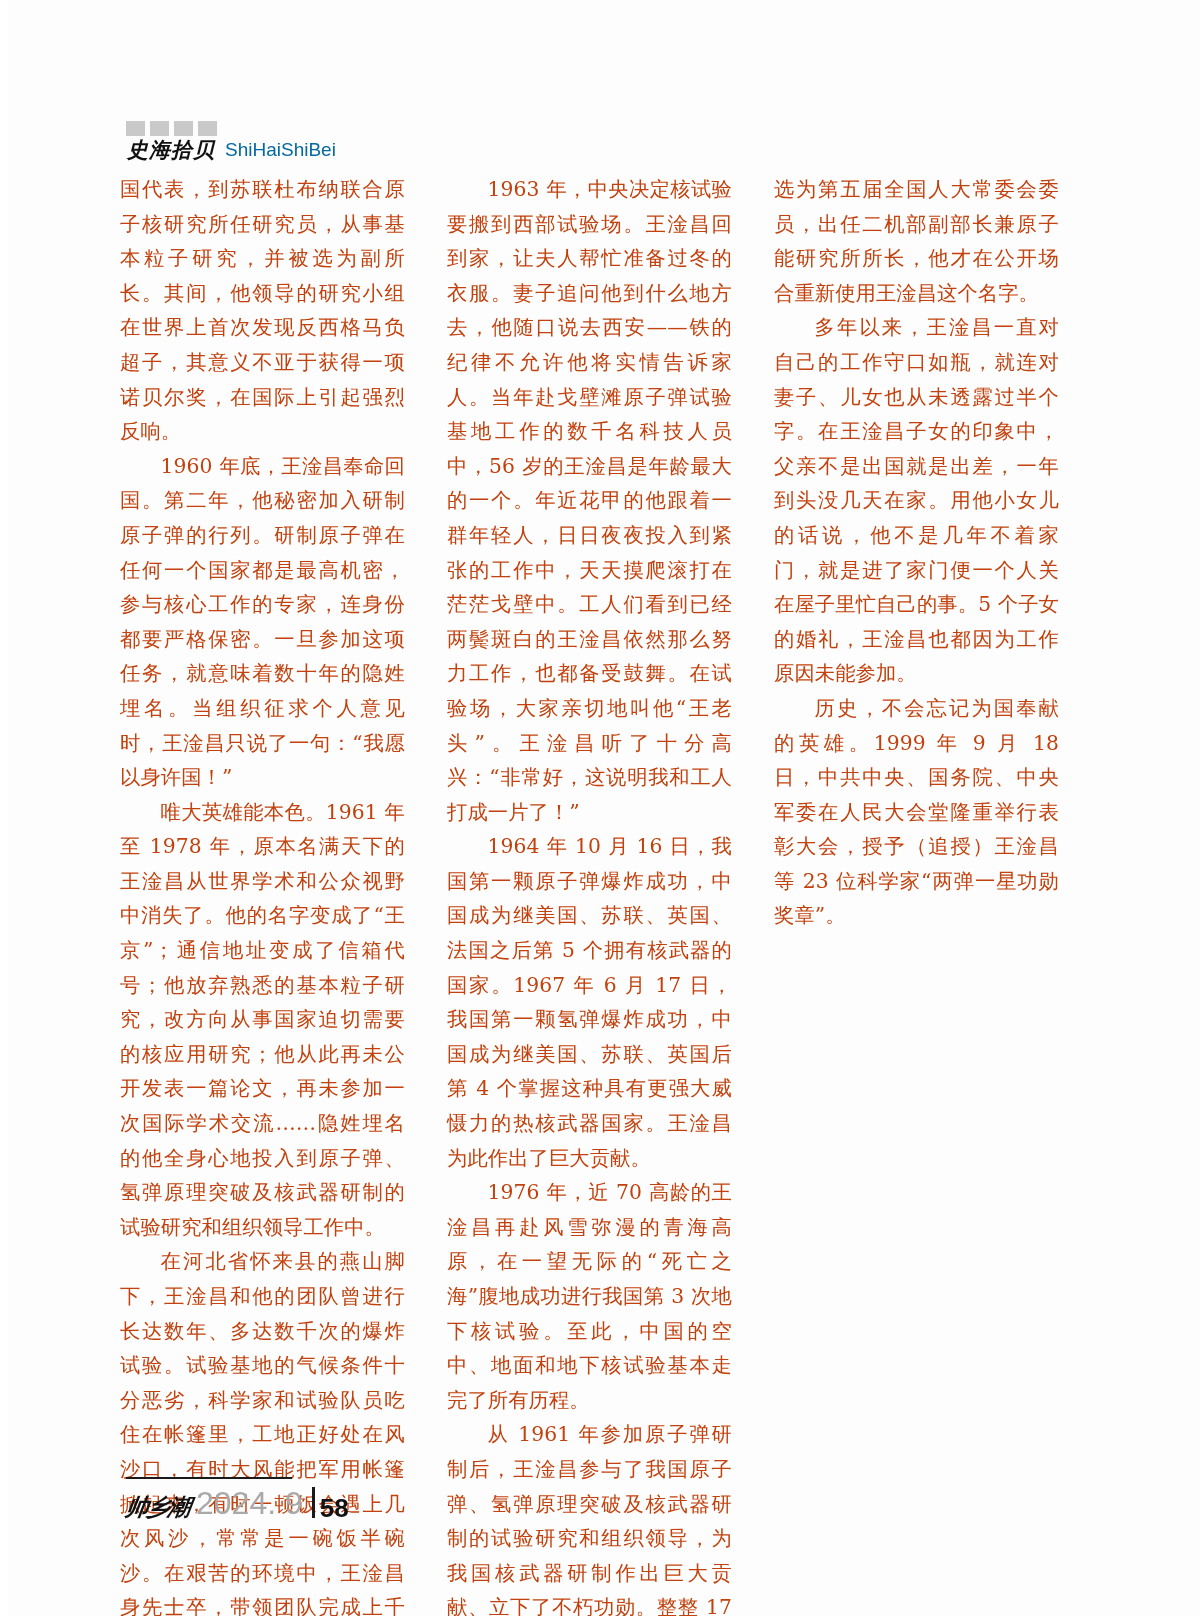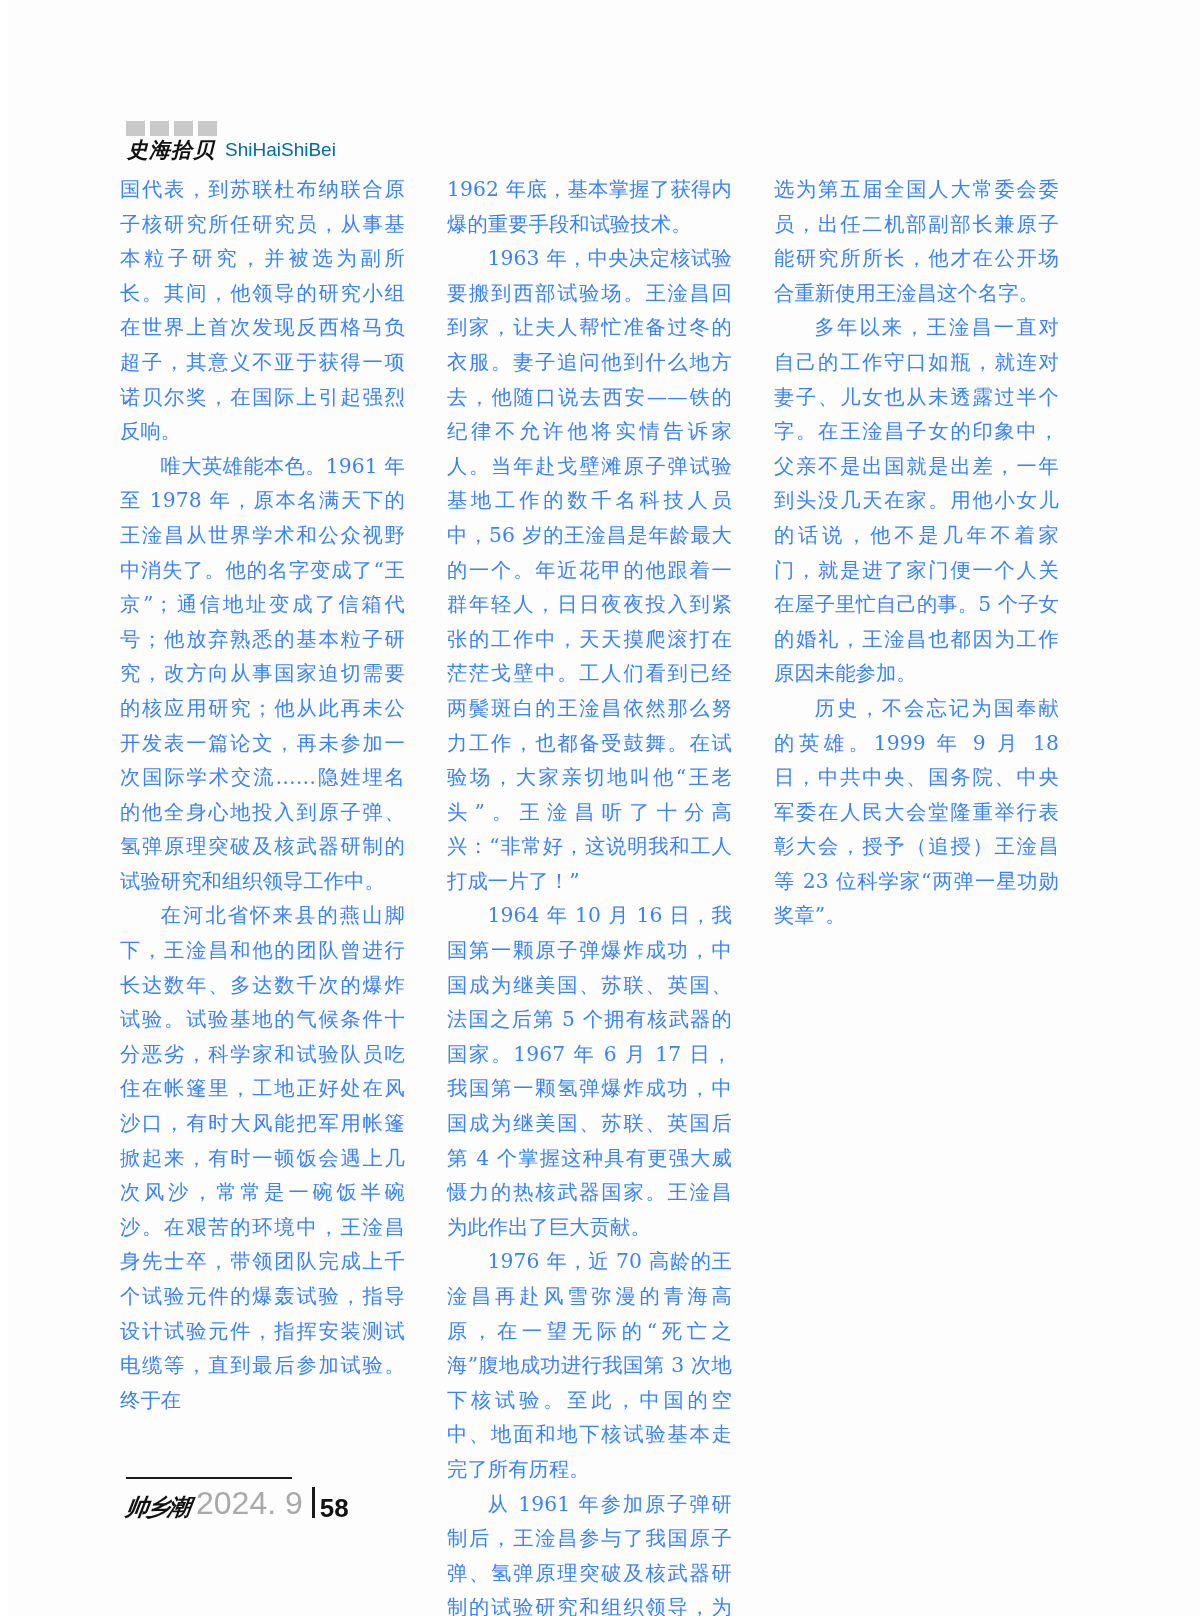--- a/index.html
+++ b/index.html
@@ -85,21 +85,21 @@
   .col:last-child { margin-right: 0; }
 
   .col p {
     margin: 0;
     font-size: 20.3px;
     line-height: 34.6px;
     text-align: justify;
     text-align-last: left;
     text-justify: inter-ideograph;
     letter-spacing: 0.1px;
-    color: #3b82f6;
+    color: #c2410c;
     font-family: "DejaVu Serif", "Liberation Serif", serif;
   }
   .col p.indent { text-indent: 2em; }
 
   
   .footer {
     position: absolute;
     left: 118px;
     top: 1477px;
     display: flex;
@@ -169,26 +169,26 @@
         <span></span>
     </div>
     <div class="rh-cn">史海拾贝</div>
     <div class="rh-py">ShiHaiShiBei</div>
   </div>
 
   <div class="columns">
 
     <div class="col">
       <p>国代表，到苏联杜布纳联合原子核研究所任研究员，从事基本粒子研究，并被选为副所长。其间，他领导的研究小组在世界上首次发现反西格马负超子，其意义不亚于获得一项诺贝尔奖，在国际上引起强烈反响。</p>
+      <p class="indent">1960 年底，王淦昌奉命回国。第二年，他秘密加入研制原子弹的行列。研制原子弹在任何一个国家都是最高机密，参与核心工作的专家，连身份都要严格保密。一旦参加这项任务，就意味着数十年的隐姓埋名。当组织征求个人意见时，王淦昌只说了一句：“我愿以身许国！”</p>
       <p class="indent">唯大英雄能本色。1961 年至 1978 年，原本名满天下的王淦昌从世界学术和公众视野中消失了。他的名字变成了“王京”；通信地址变成了信箱代号；他放弃熟悉的基本粒子研究，改方向从事国家迫切需要的核应用研究；他从此再未公开发表一篇论文，再未参加一次国际学术交流……隐姓埋名的他全身心地投入到原子弹、氢弹原理突破及核武器研制的试验研究和组织领导工作中。</p>
       <p class="indent">在河北省怀来县的燕山脚下，王淦昌和他的团队曾进行长达数年、多达数千次的爆炸试验。试验基地的气候条件十分恶劣，科学家和试验队员吃住在帐篷里，工地正好处在风沙口，有时大风能把军用帐篷掀起来，有时一顿饭会遇上几次风沙，常常是一碗饭半碗沙。在艰苦的环境中，王淦昌身先士卒，带领团队完成上千个试验元件的爆轰试验，指导设计试验元件，指挥安装测试电缆等，直到最后参加试验。终于在</p>
     </div>
 
     <div class="col">
-      <p>1962 年底，基本掌握了获得内爆的重要手段和试验技术。</p>
       <p class="indent">1963 年，中央决定核试验要搬到西部试验场。王淦昌回到家，让夫人帮忙准备过冬的衣服。妻子追问他到什么地方去，他随口说去西安——铁的纪律不允许他将实情告诉家人。当年赴戈壁滩原子弹试验基地工作的数千名科技人员中，56 岁的王淦昌是年龄最大的一个。年近花甲的他跟着一群年轻人，日日夜夜投入到紧张的工作中，天天摸爬滚打在茫茫戈壁中。工人们看到已经两鬓斑白的王淦昌依然那么努力工作，也都备受鼓舞。在试验场，大家亲切地叫他“王老头”。王淦昌听了十分高兴：“非常好，这说明我和工人打成一片了！”</p>
       <p class="indent">1964 年 10 月 16 日，我国第一颗原子弹爆炸成功，中国成为继美国、苏联、英国、法国之后第 5 个拥有核武器的国家。1967 年 6 月 17 日，我国第一颗氢弹爆炸成功，中国成为继美国、苏联、英国后第 4 个掌握这种具有更强大威慑力的热核武器国家。王淦昌为此作出了巨大贡献。</p>
       <p class="indent">1976 年，近 70 高龄的王淦昌再赴风雪弥漫的青海高原，在一望无际的“死亡之海”腹地成功进行我国第 3 次地下核试验。至此，中国的空中、地面和地下核试验基本走完了所有历程。</p>
       <p class="indent">从 1961 年参加原子弹研制后，王淦昌参与了我国原子弹、氢弹原理突破及核武器研制的试验研究和组织领导，为我国核武器研制作出巨大贡献、立下了不朽功勋。整整 17 年，他一直使用“王京”这个化名，直到 1978 年，他当</p>
     </div>
 
     <div class="col">
       <p>选为第五届全国人大常委会委员，出任二机部副部长兼原子能研究所所长，他才在公开场合重新使用王淦昌这个名字。</p>
       <p class="indent">多年以来，王淦昌一直对自己的工作守口如瓶，就连对妻子、儿女也从未透露过半个字。在王淦昌子女的印象中，父亲不是出国就是出差，一年到头没几天在家。用他小女儿的话说，他不是几年不着家门，就是进了家门便一个人关在屋子里忙自己的事。5 个子女的婚礼，王淦昌也都因为工作原因未能参加。</p>
       <p class="indent">历史，不会忘记为国奉献的英雄。1999 年 9 月 18 日，中共中央、国务院、中央军委在人民大会堂隆重举行表彰大会，授予（追授）王淦昌等 23 位科学家“两弹一星功勋奖章”。</p>

